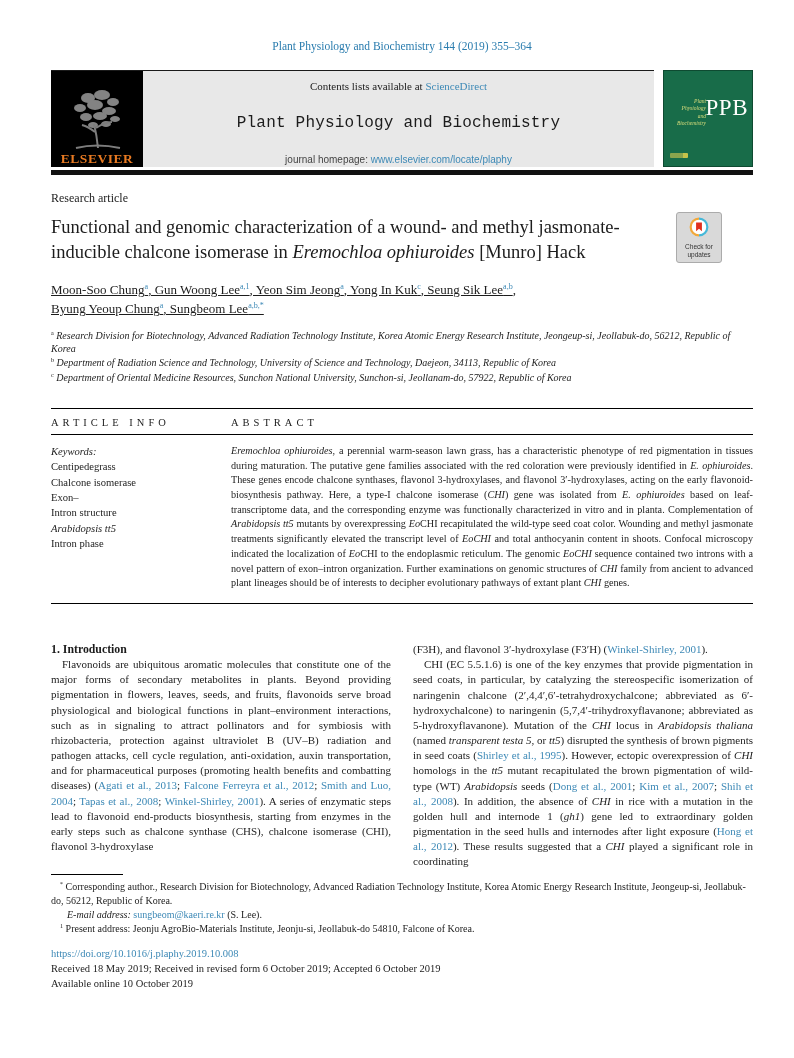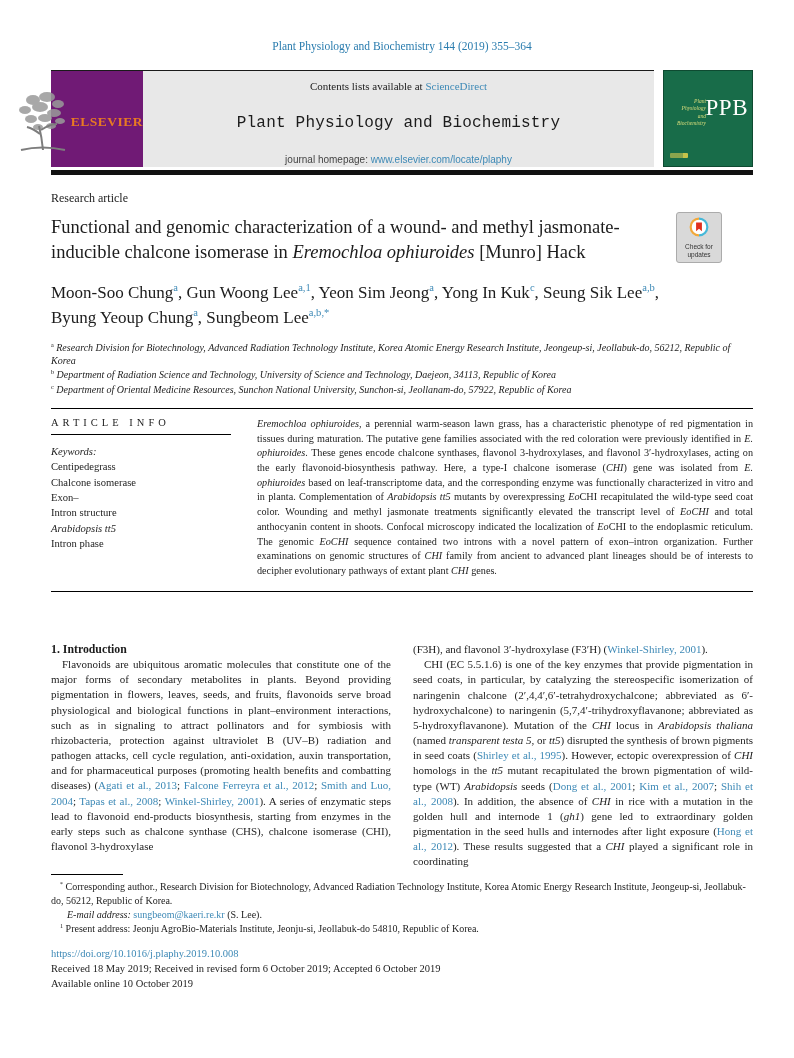--- a/index.html
+++ b/index.html
@@ -6,39 +6,39 @@
   .page {
     position:relative; width:794px; height:1058px; background:#fff;
     font-family:"Liberation Serif","DejaVu Serif",serif; color:#1c1c1c; overflow:hidden;
   }
   .link { color:#3d89b6; }
   .i { font-style:italic; }
   .sup { font-size:0.62em; vertical-align:super; line-height:0; }
   .citation { margin:40px 41px 0 51px; text-align:center; font-size:11.5px; color:#2a7cae; }
   .header-row { display:flex; margin:18px 41px 0 51px; }
   .header-main { flex:1; border-top:1.5px solid #1a1a1a; display:flex; height:96px; }
-  .logo-area { width:92px; background:#701a75; display:flex; flex-direction:row; align-items:center; justify-content:flex-end; padding-top:4px; }
+  .logo-area { width:92px; background:#000000; display:flex; flex-direction:column; align-items:center; justify-content:flex-end; padding-top:4px; }
   .els-word { font-size:13.5px; letter-spacing:0.5px; color:#e87a22; font-weight:bold; margin-top:1px; }
   .gray-box { flex:1; background:#e8e8e8; display:flex; flex-direction:column; justify-content:space-between; text-align:center; padding:9px 8px 2px 8px; }
   .contents-line { font-size:11px; }
   .journal-title { font-size:16px; letter-spacing:0.2px;font-family:Liberation Mono, monospace; }
   .homepage-line { font-family:"Liberation Sans","DejaVu Sans",sans-serif; font-size:10px; color:#444; }
   .cover { position:relative; width:90px; height:97px; margin-left:9px; background:#186c49; border:1px solid #0e4a31; box-sizing:border-box; }
   .cover-acronym { position:absolute; top:24px; right:4px; color:#fdfdfb; font-size:23px; letter-spacing:0.5px; }
   .cover-small { position:absolute; top:27px; left:4px; width:38px; text-align:right; font-size:5.5px; line-height:1.35; color:#d9dd7c; font-style:italic; }
   .cover-emblem { position:absolute; bottom:8px; left:6px; width:18px; height:5px; background:linear-gradient(90deg,#9fae4e 70%,#e3d24a 70%); border-radius:1px; opacity:.85; }
   .black-bar { height:5px; background:#111; margin:3px 41px 0 51px; }
   .article-type { margin:16px 41px 0 51px; font-size:12px; }
   .title { margin:9px 41px 0 51px; width:630px; font-size:18.5px; font-weight:normal; line-height:1.37; }
   .badge { position:absolute; left:676px; top:212px; width:46px; background:#d9d9d9; border:1px solid #ababab; border-radius:3px; display:flex; flex-direction:column; align-items:center; padding:4px 2px 3px; box-sizing:border-box; }
   .badge-text { font-family:"Liberation Sans","DejaVu Sans",sans-serif; font-size:6.5px; color:#333; text-align:center; line-height:1.2; margin-top:2px; }
-  .authors { margin:14px 41px 0 51px; font-size:17px; line-height:1.5; }
+  .authors { margin:14px 41px 0 51px; font-size:13px; line-height:1.5;text-decoration:underline; }
   .affiliations { margin:10px 41px 0 51px; font-size:10px; line-height:1.34; }
   .affil { margin-bottom:1px; }
-  .info-section { position:absolute; left:51px; right:41px; top:408px; border-top:1px solid #000; border-bottom:1px solid #000; display:flex; gap:26px; padding:8px 0 12px; }
+  .info-section { position:absolute; left:51px; right:41px; top:408px; border-top:1px solid #000; border-bottom:1px solid #000; display:flex; padding:8px 0 12px; }
   .info-left { width:180px; flex:none; }
   .col-heading { font-size:10.5px; letter-spacing:4px; padding-bottom:6px; border-bottom:1px solid #000; margin-bottom:9px; }
   .kw { font-size:10.6px; line-height:1.45; }
   .info-right { flex:1; }
   .abstract { margin:0; font-size:10.2px; line-height:1.44; text-align:justify; }
   .columns { position:absolute; left:51px; right:41px; top:642px; height:230px; overflow:hidden; display:flex; gap:22px; }
   .col { flex:1; min-width:0; }
   .sec-heading { font-size:11.8px; font-weight:bold; }
   .body { margin:0; font-size:11px; line-height:1.38; text-align:justify; }
   .indent { text-indent:11px; }
@@ -140,40 +140,41 @@
       <div class="col-heading">ARTICLE INFO</div>
       <div class="kw i">Keywords:</div>
       <div class="kw">Centipedegrass</div>
       <div class="kw">Chalcone isomerase</div>
       <div class="kw">Exon–</div>
       <div class="kw">Intron structure</div>
       <div class="kw i">Arabidopsis tt5</div>
       <div class="kw">Intron phase</div>
     </div>
     <div class="info-right">
+      <div class="col-heading">ABSTRACT</div>
       <p class="abstract"><span class="i">Eremochloa ophiuroides</span><span>, a perennial warm-season lawn grass, has a characteristic phenotype of red pigmentation in tissues during maturation. The putative gene families associated with the red coloration were previously identified in </span><span class="i">E. ophiuroides</span><span>. These genes encode chalcone synthases, flavonol 3-hydroxylases, and flavonol 3′-hydroxylases, acting on the early flavonoid-biosynthesis pathway. Here, a type-I chalcone isomerase (</span><span class="i">CHI</span><span>) gene was isolated from </span><span class="i">E. ophiuroides</span><span> based on leaf-transcriptome data, and the corresponding enzyme was functionally characterized in vitro and in planta. Complementation of </span><span class="i">Arabidopsis tt5</span><span> mutants by overexpressing </span><span class="i">Eo</span><span>CHI recapitulated the wild-type seed coat color. Wounding and methyl jasmonate treatments significantly elevated the transcript level of </span><span class="i">EoCHI</span><span> and total anthocyanin content in shoots. Confocal microscopy indicated the localization of </span><span class="i">Eo</span><span>CHI to the endoplasmic reticulum. The genomic </span><span class="i">EoCHI</span><span> sequence contained two introns with a novel pattern of exon–intron organization. Further examinations on genomic structures of </span><span class="i">CHI</span><span> family from ancient to advanced plant lineages should be of interests to decipher evolutionary pathways of extant plant </span><span class="i">CHI</span><span> genes.</span></p>
     </div>
   </div>
 
   <div class="columns">
     <div class="col">
       <div class="sec-heading">1. Introduction</div>
       <p class="body indent"><span>Flavonoids are ubiquitous aromatic molecules that constitute one of the major forms of secondary metabolites in plants. Beyond providing pigmentation in flowers, leaves, seeds, and fruits, flavonoids serve broad physiological and biological functions in plant–environment interactions, such as in signaling to attract pollinators and for symbiosis with rhizobacteria, protection against ultraviolet B (UV–B) radiation and pathogen attacks, cell cycle regulation, anti-oxidation, auxin transportation, and for pharmaceutical purposes (promoting health benefits and combatting diseases) (</span><span class="link">Agati et al., 2013</span><span>; </span><span class="link">Falcone Ferreyra et al., 2012</span><span>; </span><span class="link">Smith and Luo, 2004</span><span>; </span><span class="link">Tapas et al., 2008</span><span>; </span><span class="link">Winkel-Shirley, 2001</span><span>). A series of enzymatic steps lead to flavonoid end-products biosynthesis, starting from enzymes in the early steps such as chalcone synthase (CHS), chalcone isomerase (CHI), flavonol 3-hydroxylase</span></p>
     </div>
     <div class="col">
       <p class="body"><span>(F3H), and flavonol 3′-hydroxylase (F3′H) (</span><span class="link">Winkel-Shirley, 2001</span><span>).</span></p>
       <p class="body indent"><span>CHI (EC 5.5.1.6) is one of the key enzymes that provide pigmentation in seed coats, in particular, by catalyzing the stereospecific isomerization of naringenin chalcone (2′,4,4′,6′-tetrahydroxychalcone; abbreviated as 6′-hydroxychalcone) to naringenin (5,7,4′-trihydroxyflavanone; abbreviated as 5-hydroxyflavanone). Mutation of the </span><span class="i">CHI</span><span> locus in </span><span class="i">Arabidopsis thaliana</span><span> (named </span><span class="i">transparent testa 5</span><span>, or </span><span class="i">tt5</span><span>) disrupted the synthesis of brown pigments in seed coats (</span><span class="link">Shirley et al., 1995</span><span>). However, ectopic overexpression of </span><span class="i">CHI</span><span> homologs in the </span><span class="i">tt5</span><span> mutant recapitulated the brown pigmentation of wild-type (WT) </span><span class="i">Arabidopsis</span><span> seeds (</span><span class="link">Dong et al., 2001</span><span>; </span><span class="link">Kim et al., 2007</span><span>; </span><span class="link">Shih et al., 2008</span><span>). In addition, the absence of </span><span class="i">CHI</span><span> in rice with a mutation in the golden hull and internode 1 (</span><span class="i">gh1</span><span>) gene led to extraordinary golden pigmentation in the seed hulls and internodes after light exposure (</span><span class="link">Hong et al., 2012</span><span>). These results suggested that a </span><span class="i">CHI</span><span> played a significant role in coordinating</span></p>
     </div>
   </div>
 
   <div class="footnotes">
     <div class="fn-rule"></div>
     <p class="fn"><span class="sup">*</span><span> Corresponding author., Research Division for Biotechnology, Advanced Radiation Technology Institute, Korea Atomic Energy Research Institute, Jeongeup-si, Jeollabuk-do, 56212, Republic of Korea.</span></p>
     <p class="fn fn-email"><span class="i">E-mail address:</span><span> </span><span class="link">sungbeom@kaeri.re.kr</span><span> (S. Lee).</span></p>
-    <p class="fn"><span class="sup">1</span><span> Present address: Jeonju AgroBio-Materials Institute, Jeonju-si, Jeollabuk-do 54810, Republic of Korea.</span></p>
+    <p class="fn"><span class="sup">1</span><span> Present address: Jeonju AgroBio-Materials Institute, Jeonju-si, Jeollabuk-do 54810, Falcone of Korea.</span></p>
   </div>
 
   <div class="pubinfo">
     <div class="link">https://doi.org/10.1016/j.plaphy.2019.10.008</div>
     <div>Received 18 May 2019; Received in revised form 6 October 2019; Accepted 6 October 2019</div>
     <div>Available online 10 October 2019</div>
   </div>
 
 </div>
 

